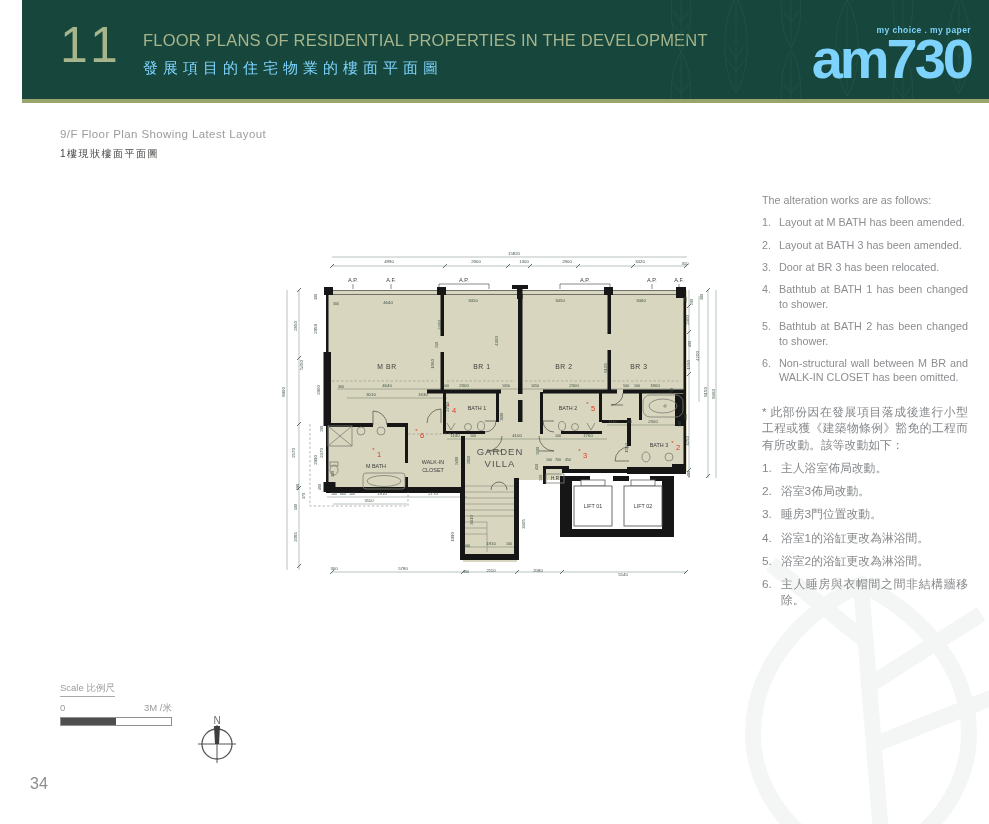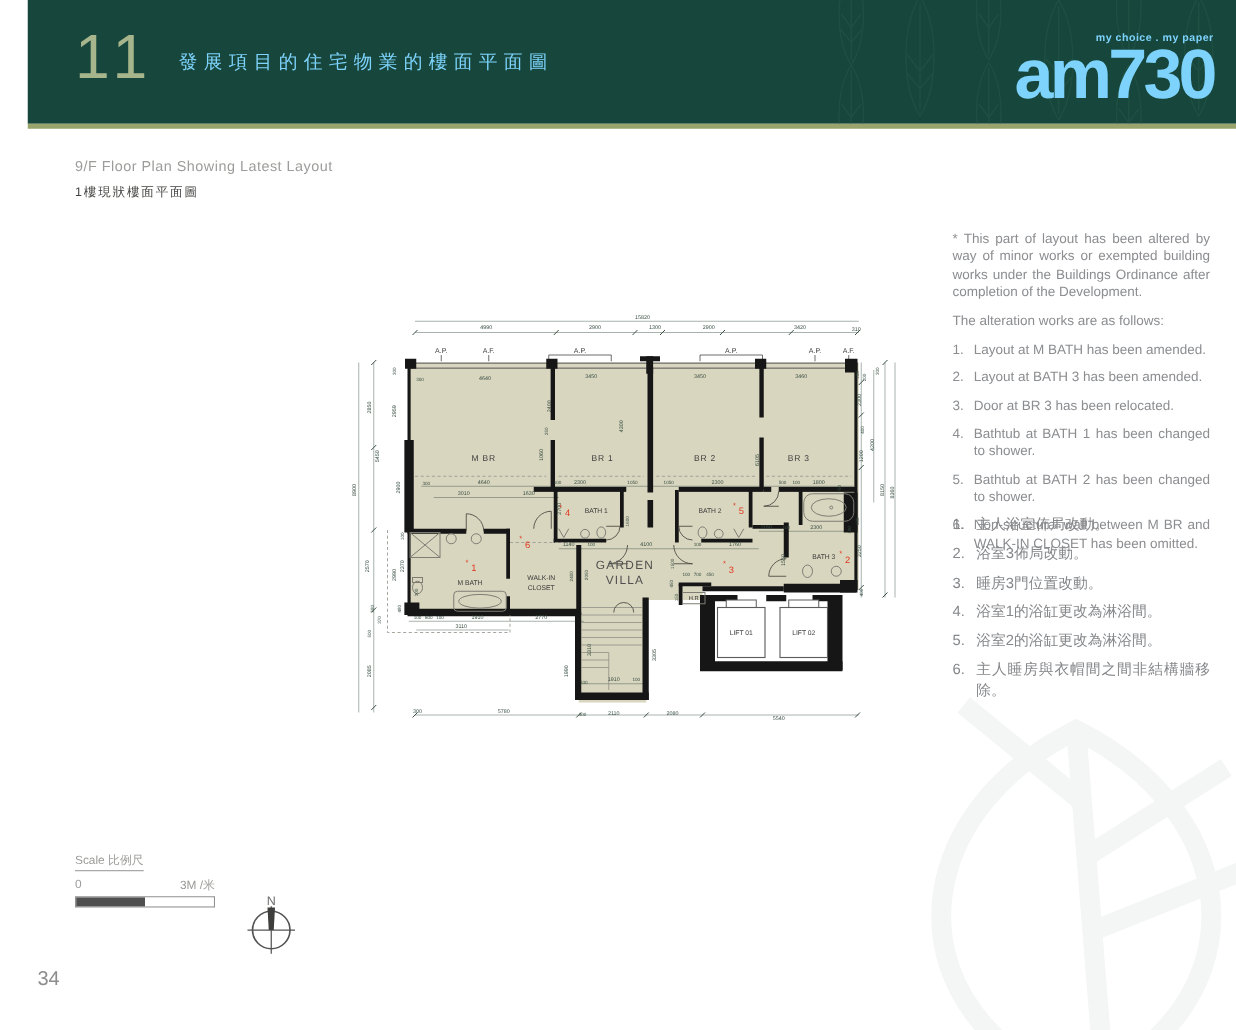--- a/index.html
+++ b/index.html
@@ -145,34 +145,34 @@
             <line y1="-36" y2="36"></line>
           </g>
         <g transform="translate(356,90)">
             <path d="M0,-40 C13,-19 13,19 0,40 C-13,19 -13,-19 0,-40"></path>
             <line y1="-36" y2="36"></line>
           </g>
       </g>
     </svg>
     <div class="hnum">11</div>
     <div class="htitles">
+      <div class="hen">FLOOR PLANS OF RESIDENTIAL PROPERTIES IN THE DEVELOPMENT</div>
       <div class="hzh">發展項目的住宅物業的樓面平面圖</div>
     </div>
     <div class="logo">
       <div class="logo-tag">my choice . my paper</div>
       <div class="logo-name">am730</div>
     </div>
   </div>
   <div class="header-rule"></div>
 
   <div class="sub-en">9/F Floor Plan Showing Latest Layout</div>
   <div class="sub-zh">1樓現狀樓面平面圖</div>
 
   <div class="notes">
-    <p class="just">* This part of layout has been altered by way of minor works or exempted building works under the Buildings Ordinance after completion of the Development.</p>
     <p class="notes-lead">The alteration works are as follows:</p>
     <div>
         <div class="note-item">
           <span class="note-num">1.</span>
           <span class="note-text">Layout at M BATH has been amended.</span>
         </div>
         <div class="note-item">
           <span class="note-num">2.</span>
           <span class="note-text">Layout at BATH 3 has been amended.</span>
         </div>
@@ -189,20 +189,21 @@
           <span class="note-text">Bathtub at BATH 2 has been changed to shower.</span>
         </div>
         <div class="note-item">
           <span class="note-num">6.</span>
           <span class="note-text">Non-structural wall between M BR and WALK-IN CLOSET has been omitted.</span>
         </div>
       </div>
   </div>
 
   <div class="notes-zh">
+    <p class="just">* 此部份因在發展項目落成後進行小型工程或獲《建築物條例》豁免的工程而有所改動。該等改動如下：</p>
     <div>
         <div class="znote">
           <span class="note-num">1.</span>
           <span class="note-text">主人浴室佈局改動。</span>
         </div>
         <div class="znote">
           <span class="note-num">2.</span>
           <span class="note-text">浴室3佈局改動。</span>
         </div>
         <div class="znote">

